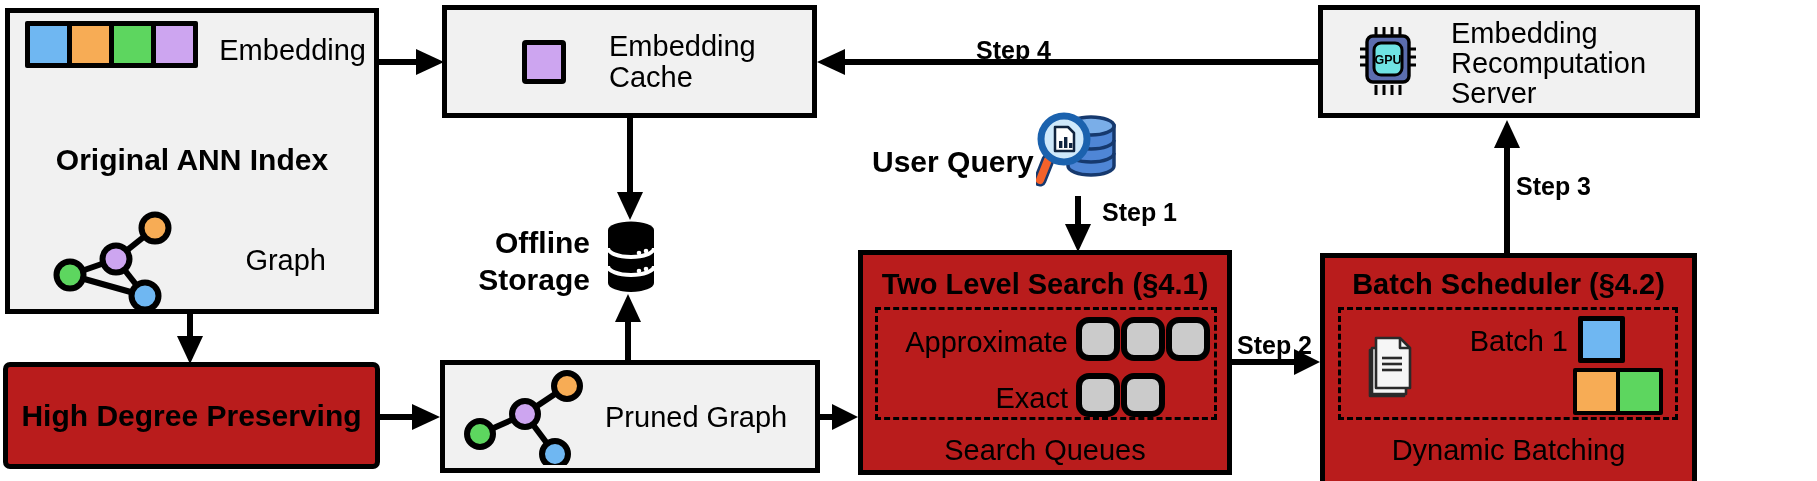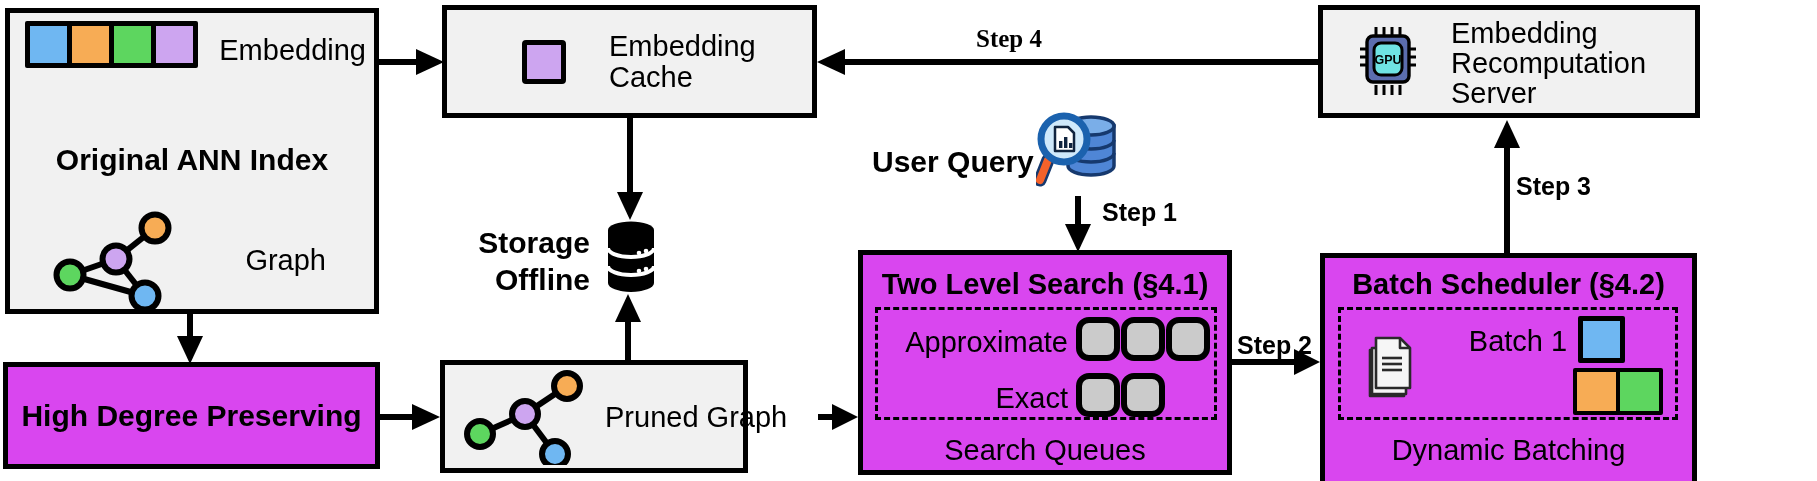--- a/index.html
+++ b/index.html
@@ -1,20 +1,20 @@
 <!DOCTYPE html>
 <html><head>
 <meta charset="utf-8">
 <style>
   html,body{margin:0;padding:0;background:#fff;}
   #canvas{position:relative;width:1817px;height:481px;background:#fff;overflow:hidden;
           font-family:"Liberation Sans",sans-serif;color:#000;}
   .box{position:absolute;border:5px solid #000;box-sizing:border-box;}
   .light{background:#f1f1f1;}
-  .dark{background:#d946ef;}
+  .dark{background:#b91c1c;}
   .lbl{position:absolute;font-size:29px;line-height:31px;white-space:nowrap;color:#000;}
   .bold{font-weight:700;}
   .center{text-align:center;width:100%;left:0;}
   .step-label{position:absolute;font-size:25px;font-weight:700;white-space:nowrap;}
   svg{display:block;}
   .overlay{position:absolute;left:0;top:0;}
 
   
   .strip{position:absolute;display:flex;gap:5px;background:#000;padding:5px;border-radius:2px;}
   .strip .sq{width:37px;height:37px;}
@@ -95,21 +95,21 @@
       <g>
         <line x1="1320" y1="62" x2="843" y2="62"></line>
         <polygon points="845,49 845,75 817,62" stroke="none"></polygon>
       </g>
     </g>
   </svg>
 
   <div class="step-label" style="left:1102px;top:198px;">Step 1</div>
   <div class="step-label" style="left:1237px;top:331px;">Step 2</div>
   <div class="step-label" style="left:1516px;top:172px;">Step 3</div>
-  <div class="step-label" style="left:976px;top:25px;font-family:Liberation Serif, serif;">Step 4</div>
+  <div class="step-label" style="left:976px;top:36px;">Step 4</div>
 
   <div class="box light" style="left:5px;top:8px;width:374px;height:306px;">
     <div class="strip" style="left:15px;top:8px;">
       <div class="sq sq-blue"></div>
       <div class="sq sq-orange"></div>
       <div class="sq sq-green"></div>
       <div class="sq sq-purple"></div>
     </div>
     <div class="lbl" style="right:8px;top:22px;">Embedding</div>
     <div class="lbl bold center" style="top:131px;font-size:30px;">Original ANN Index</div>
@@ -121,46 +121,46 @@
         <line x1="28" y1="72" x2="103" y2="93"></line>
         <circle cx="113" cy="25" r="13.5" fill="#F7AC55"></circle>
         <circle cx="28" cy="72" r="13.5" fill="#5DD65F"></circle>
         <circle cx="103" cy="93" r="13.5" fill="#6FB7F2"></circle>
         <circle cx="74" cy="56" r="13.5" fill="#CDA5F0"></circle>
       </g>
     </svg>
     <div class="lbl" style="right:48px;top:232px;">Graph</div>
   </div>
 
-  <div class="box dark" style="left:3px;top:362px;width:377px;height:107px;display:flex;flex-direction:column;justify-content:center;align-items:center;">
+  <div class="box dark" style="left:3px;top:362px;width:377px;height:107px;display:flex;flex-direction:column;justify-content:center;align-items:center;border-radius:7px;">
     <div style="font-size:30px;font-weight:700;line-height:36px;">High Degree Preserving</div>
   </div>
 
   <div class="box light" style="left:442px;top:5px;width:375px;height:113px;">
     <div class="cache-sq" style="left:75px;top:30px;"></div>
     <div class="lbl" style="left:162px;top:21px;">Embedding</div>
     <div class="lbl" style="left:162px;top:52px;">Cache</div>
   </div>
 
   <div style="position:absolute;left:430px;top:224px;width:160px;text-align:right;font-size:30px;font-weight:700;line-height:37px;">
+    <div>Offline</div>
     <div>Storage</div>
-    <div>Offline</div>
   </div>
   <svg style="position:absolute;left:604px;top:220px;" width="54" height="74" viewBox="0 0 54 74">
     <path d="M4,10 V63 a23,9 0 0 0 46,0 V10 Z" fill="#000"></path>
     <ellipse cx="27" cy="10" rx="23" ry="8.5" fill="#000"></ellipse>
     <path d="M4,28 a23,9 0 0 0 46,0" fill="none" stroke="#fff" stroke-width="4"></path>
     <path d="M4,46 a23,9 0 0 0 46,0" fill="none" stroke="#fff" stroke-width="4"></path>
     <circle cx="35" cy="33" r="2.3" fill="#fff"></circle>
       <circle cx="42" cy="31" r="2.3" fill="#fff"></circle>
     <circle cx="35" cy="51" r="2.3" fill="#fff"></circle>
       <circle cx="42" cy="49" r="2.3" fill="#fff"></circle>
   </svg>
 
-  <div class="box light" style="left:440px;top:360px;width:308px;height:113px;">
+  <div class="box light" style="left:440px;top:360px;width:380px;height:113px;">
     <svg style="position:absolute;left:12px;top:4px;" width="130" height="96" viewBox="0 0 130 96">
       <g stroke="#000" stroke-width="6">
         <line x1="68" y1="45" x2="110" y2="17"></line>
         <line x1="68" y1="45" x2="23" y2="65"></line>
         <line x1="68" y1="45" x2="98" y2="85"></line>
         <circle cx="110" cy="17" r="13" fill="#F7AC55"></circle>
         <circle cx="23" cy="65" r="13" fill="#5DD65F"></circle>
         <circle cx="98" cy="85" r="13" fill="#6FB7F2"></circle>
         <circle cx="68" cy="45" r="13" fill="#CDA5F0"></circle>
       </g>
@@ -216,21 +216,21 @@
           <path d="M6,14 h26 l8,8 v38 h-34 z" transform="translate(-2,2)"></path>
           <path d="M8,6 h24 l10,10 v40 h-34 z"></path>
           <path d="M32,6 v10 h10" fill="none"></path>
         </g>
         <g stroke="#2a2a2a" stroke-width="2.6">
           <line x1="14" y1="26" x2="34" y2="26"></line>
           <line x1="14" y1="32" x2="34" y2="32"></line>
           <line x1="14" y1="38" x2="34" y2="38"></line>
         </g>
       </svg>
-      <div class="lbl" style="left:112px;top:16px;width:130px;text-align:center;">Batch 1</div>
+      <div class="lbl" style="left:97px;top:16px;width:130px;text-align:right;">Batch 1</div>
       <div class="batch-sq" style="left:237px;top:6px;"></div>
       <div class="batch-strip" style="left:232px;top:58px;">
         <div class="sq sq-orange"></div>
         <div class="sq sq-green"></div>
       </div>
     </div>
     <div class="lbl center" style="top:177px;">Dynamic Batching</div>
   </div>
 
   <div class="box light" style="left:1318px;top:5px;width:382px;height:113px;">

